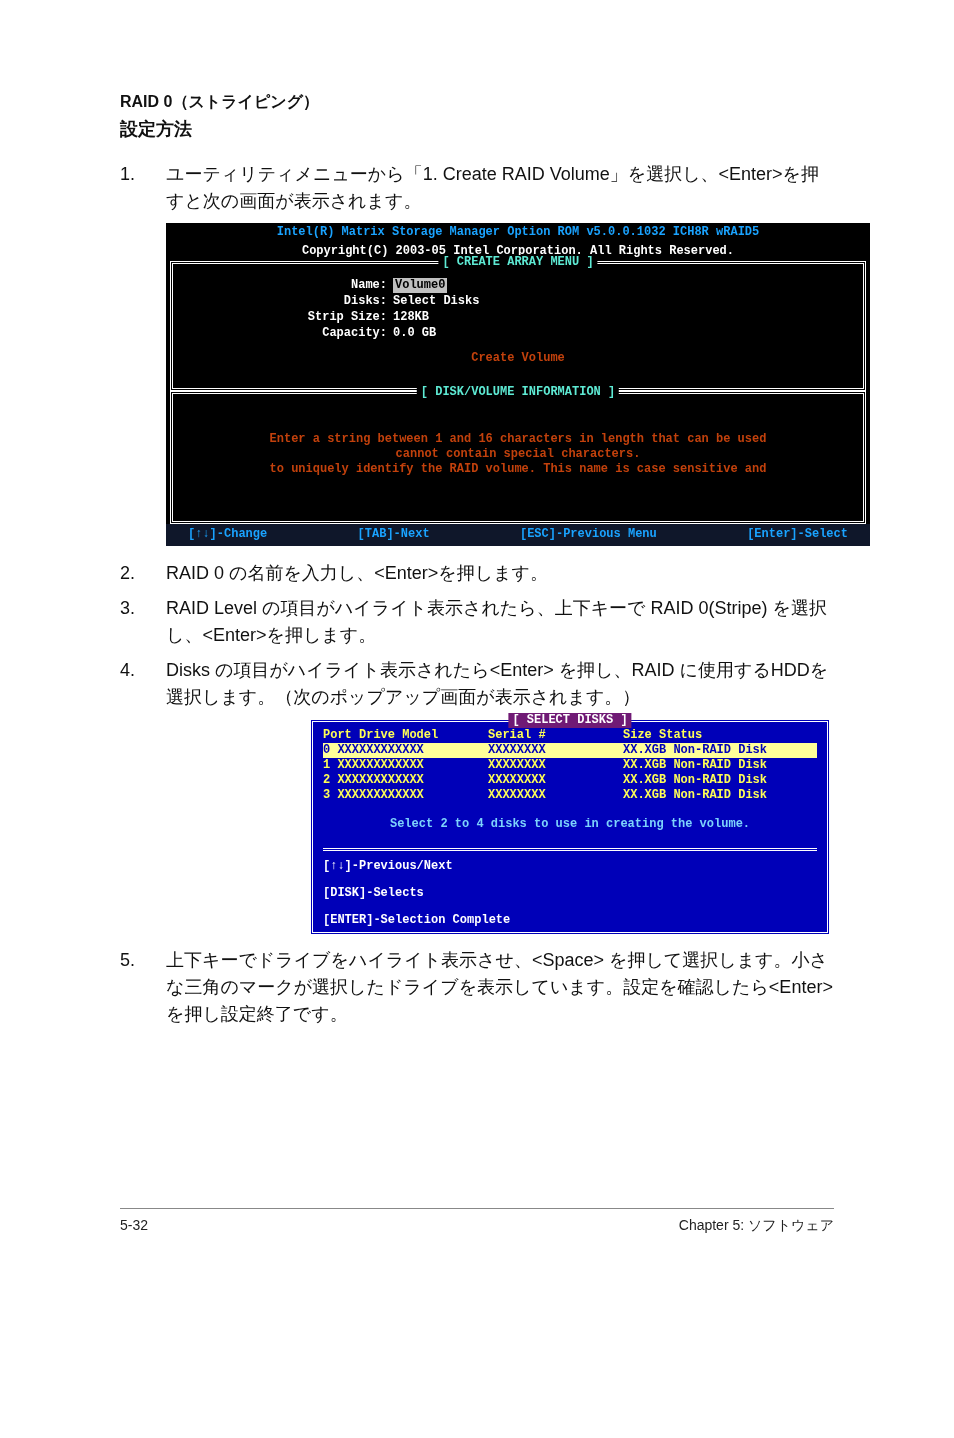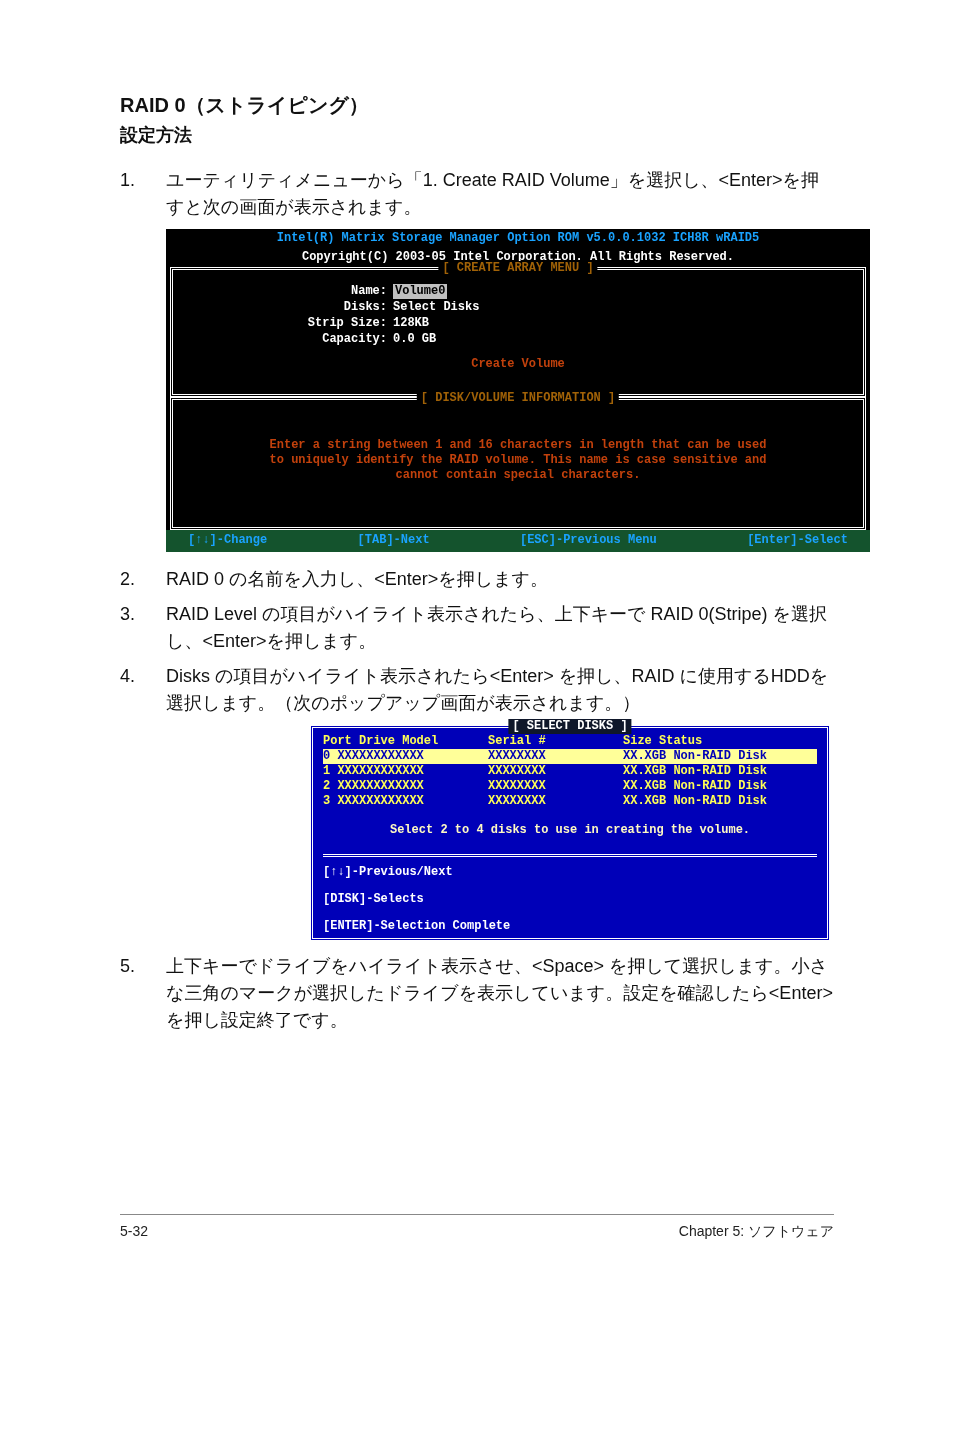--- a/index.html
+++ b/index.html
@@ -7,21 +7,21 @@
     margin: 0;
     background: #fff;
     font-family: sans-serif;
     font-size: 18px;
     line-height: 1.5;
     color: #111;
     padding: 90px 120px 40px 120px;
     width: 954px;
   }
   .section-title {
-    font-size: 20px;
+    font-size: 16px;
     font-weight: 600;
     margin-bottom: 2px;
   }
   .section-sub {
     font-size: 18px;
     font-weight: 600;
     margin-bottom: 18px;
   }
   ol.main {
     list-style: none;
@@ -65,21 +65,21 @@
     margin: 0 4px;
     position: relative;
     padding: 8px 12px;
   }
   .dbox-title {
     position: absolute;
     top: -9px;
     left: 50%;
     transform: translateX(-50%);
     background: #000;
-    color: #a16207;
+    color: #5eead4;
     padding: 0 4px;
     white-space: nowrap;
   }
   .kv {
     display: flex;
     margin-bottom: 1px;
   }
   .kv .k { width: 208px; text-align: right; padding-right: 6px; color: #fff; }
   .kv .v { color: #fff; }
   .kv .v.hi {
@@ -88,21 +88,21 @@
     padding: 0 2px;
   }
   .center-line { text-align: center; color: #c2410c; margin-top: 10px; }
   .infobox .msg {
     text-align: center;
     color: #c2410c;
     margin-top: 30px;
     margin-bottom: 20px;
   }
   .bottombar {
-    background: #14532d;
+    background: #0f172a;
     color: #1aa3ff;
     padding: 3px 22px 4px 22px;
     display: flex;
     justify-content: space-between;
   }
   
   .sel {
     background: #0000b8;
     color: #fff;
     font-family: "Courier New", monospace;
@@ -115,31 +115,31 @@
   .sel .outer {
     border: 3px double #fff;
     position: relative;
     padding: 6px 10px 4px 10px;
   }
   .sel .sel-title {
     position: absolute;
     top: -9px;
     left: 50%;
     transform: translateX(-50%);
-    background: #0f172a;
+    background: #701a75;
     color: #fff;
     padding: 0 4px;
     white-space: nowrap;
   }
   .sel .row { display: flex; color: #ffff55; }
   .sel .row .c1 { width: 165px; }
   .sel .row .c2 { width: 135px; }
   .sel .row .c3 { width: 190px; }
   .sel .row.hi { background: #ffff99; color: #0000b8; }
-  .sel .msg { text-align: center; color: #fef9c3; margin-top: 14px; }
+  .sel .msg { text-align: center; color: #7dd3fc; margin-top: 14px; }
   .sel .bottom {
     border-top: 3px double #fff;
     margin-top: 16px;
     padding-top: 8px;
     color: #fff;
     display: flex;
     gap: 12px;
     justify-content: flex-start;
     flex-direction: column;
   }
@@ -190,22 +190,22 @@
       <div class="v">0.0   GB</div>
     </div>
     <div class="center-line">Create Volume</div>
     <div style="height:14px"></div>
   </div>
 
   <div class="dbox infobox">
     <div class="dbox-title">[ DISK/VOLUME INFORMATION ]</div>
     <div class="msg">
       <div>Enter a string between 1 and 16 characters in length that can be used</div>
+      <div>cannot contain special characters.</div>
       <div>to uniquely identify the RAID volume. This name is case sensitive and</div>
-      <div>cannot contain special characters.</div>
     </div>
     <div style="height:16px"></div>
   </div>
 
   <div class="bottombar">
     <span>[↑↓]-Change</span>
     <span>[TAB]-Next</span>
     <span>[ESC]-Previous Menu</span>
     <span>[Enter]-Select</span>
   </div>

